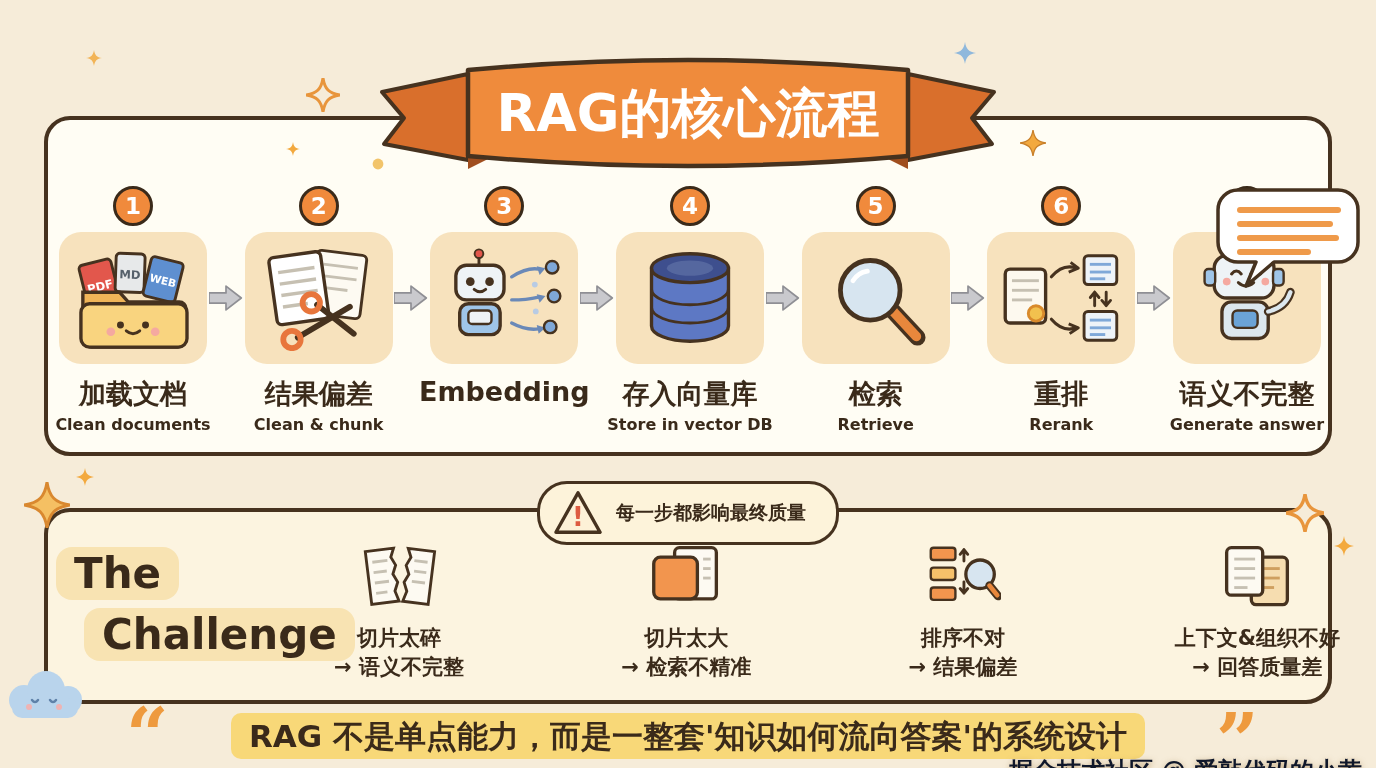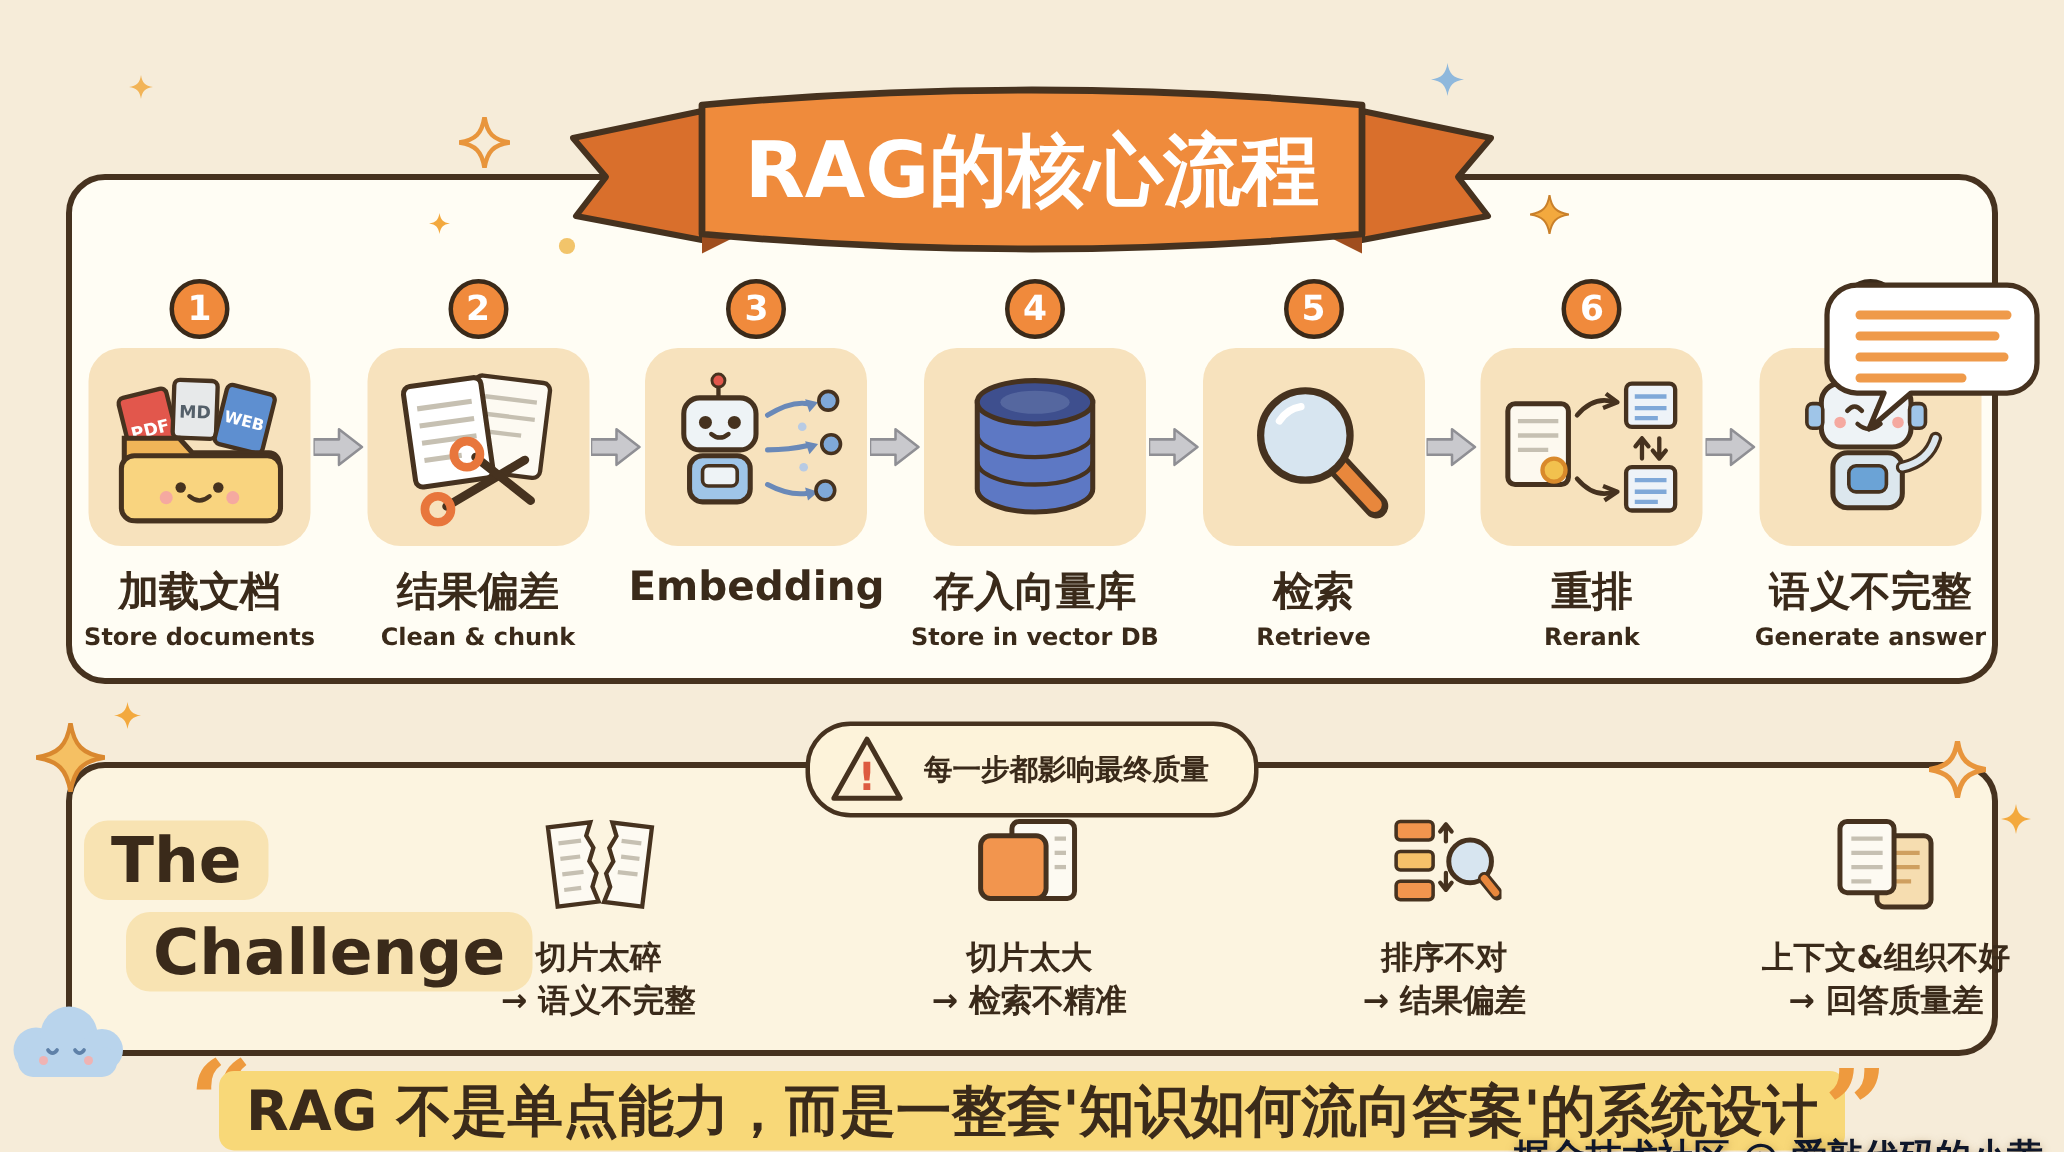--- a/index.html
+++ b/index.html
@@ -32,21 +32,21 @@
   
   .ch-title{position:absolute;left:56px;top:526px;width:262px;text-align:left;z-index:3;line-height:1.25;}
   .ch-title .hl{background:#f8e3b2;border-radius:16px;padding:2px 18px;font-size:42px;font-weight:bold;}
   .ch-items{position:absolute;left:334px;top:514px;width:1006px;display:flex;justify-content:space-between;z-index:3;}
   .ch-item{display:flex;flex-direction:column;align-items:center;text-align:center;}
   .ch-icon{height:80px;display:flex;align-items:flex-end;margin-bottom:8px;}
   .ch-l1,.ch-l2{font-size:21px;font-weight:bold;line-height:1.4;white-space:nowrap;}
 
   
   .quote{position:absolute;left:0;width:1376px;top:694px;text-align:center;z-index:4;}
-  .quote .hl{background:#f8d878;border-radius:10px;padding:5px 18px;font-size:37px;font-weight:bold;white-space:nowrap;}
+  .quote .hl{background:#f8d878;border-radius:10px;padding:5px 18px;font-size:31px;font-weight:bold;white-space:nowrap;}
   .qmark{position:absolute;font-family:"DejaVu Serif",serif;font-weight:bold;color:#ee9a3e;font-size:74px;line-height:1;z-index:4;}
   .qmark.open{left:126px;top:676px;}
   .qmark.close{left:1216px;top:682px;}
 
   .watermark{position:absolute;right:14px;top:733px;font-size:24px;font-weight:bold;color:#0f172a;
              text-shadow:0 2px 6px rgba(140,100,40,.6);z-index:8;white-space:nowrap;}
   .dec{position:absolute;z-index:2;}
 </style>
 </head>
 <body>
@@ -132,21 +132,21 @@
           <path d="M8 50 h38 l9 10 h53 a7 7 0 0 1 7 7 v31 a9 9 0 0 1 -9 9 H17 a9 9 0 0 1 -9 -9 Z" fill="#f0b558" stroke="#46321f" stroke-width="3.5"></path>
           <rect x="6" y="62" width="110" height="45" rx="9" fill="#f9d47f" stroke="#46321f" stroke-width="3.5"></rect>
           <circle cx="47" cy="84" r="3.6" fill="#46321f"></circle>
             <circle cx="73" cy="84" r="3.6" fill="#46321f"></circle>
           <path d="M53 90 q7 6 14 0" fill="none" stroke="#46321f" stroke-width="3" stroke-linecap="round"></path>
           <circle cx="37" cy="91" r="4.5" fill="#f5a9a0"></circle>
             <circle cx="83" cy="91" r="4.5" fill="#f5a9a0"></circle>
         </svg>
       </div>
       <div class="step-zh">加载文档</div>
-      <div class="step-en">Store documents</div>
+      <div class="step-en">Clean documents</div>
     </div>
 
     <svg class="flow-arrow" width="34" height="30" viewBox="0 0 40 34">
         <polygon points="0,11 20,11 20,3 38,17 20,31 20,23 0,23" fill="#c9c9cd" stroke="#8f8f94" stroke-width="2" stroke-linejoin="round"></polygon>
       </svg>
 
     <div class="step">
       <div class="step-num">2</div>
       <div class="step-card">
         <svg width="112" height="106" viewBox="0 0 116 106">

